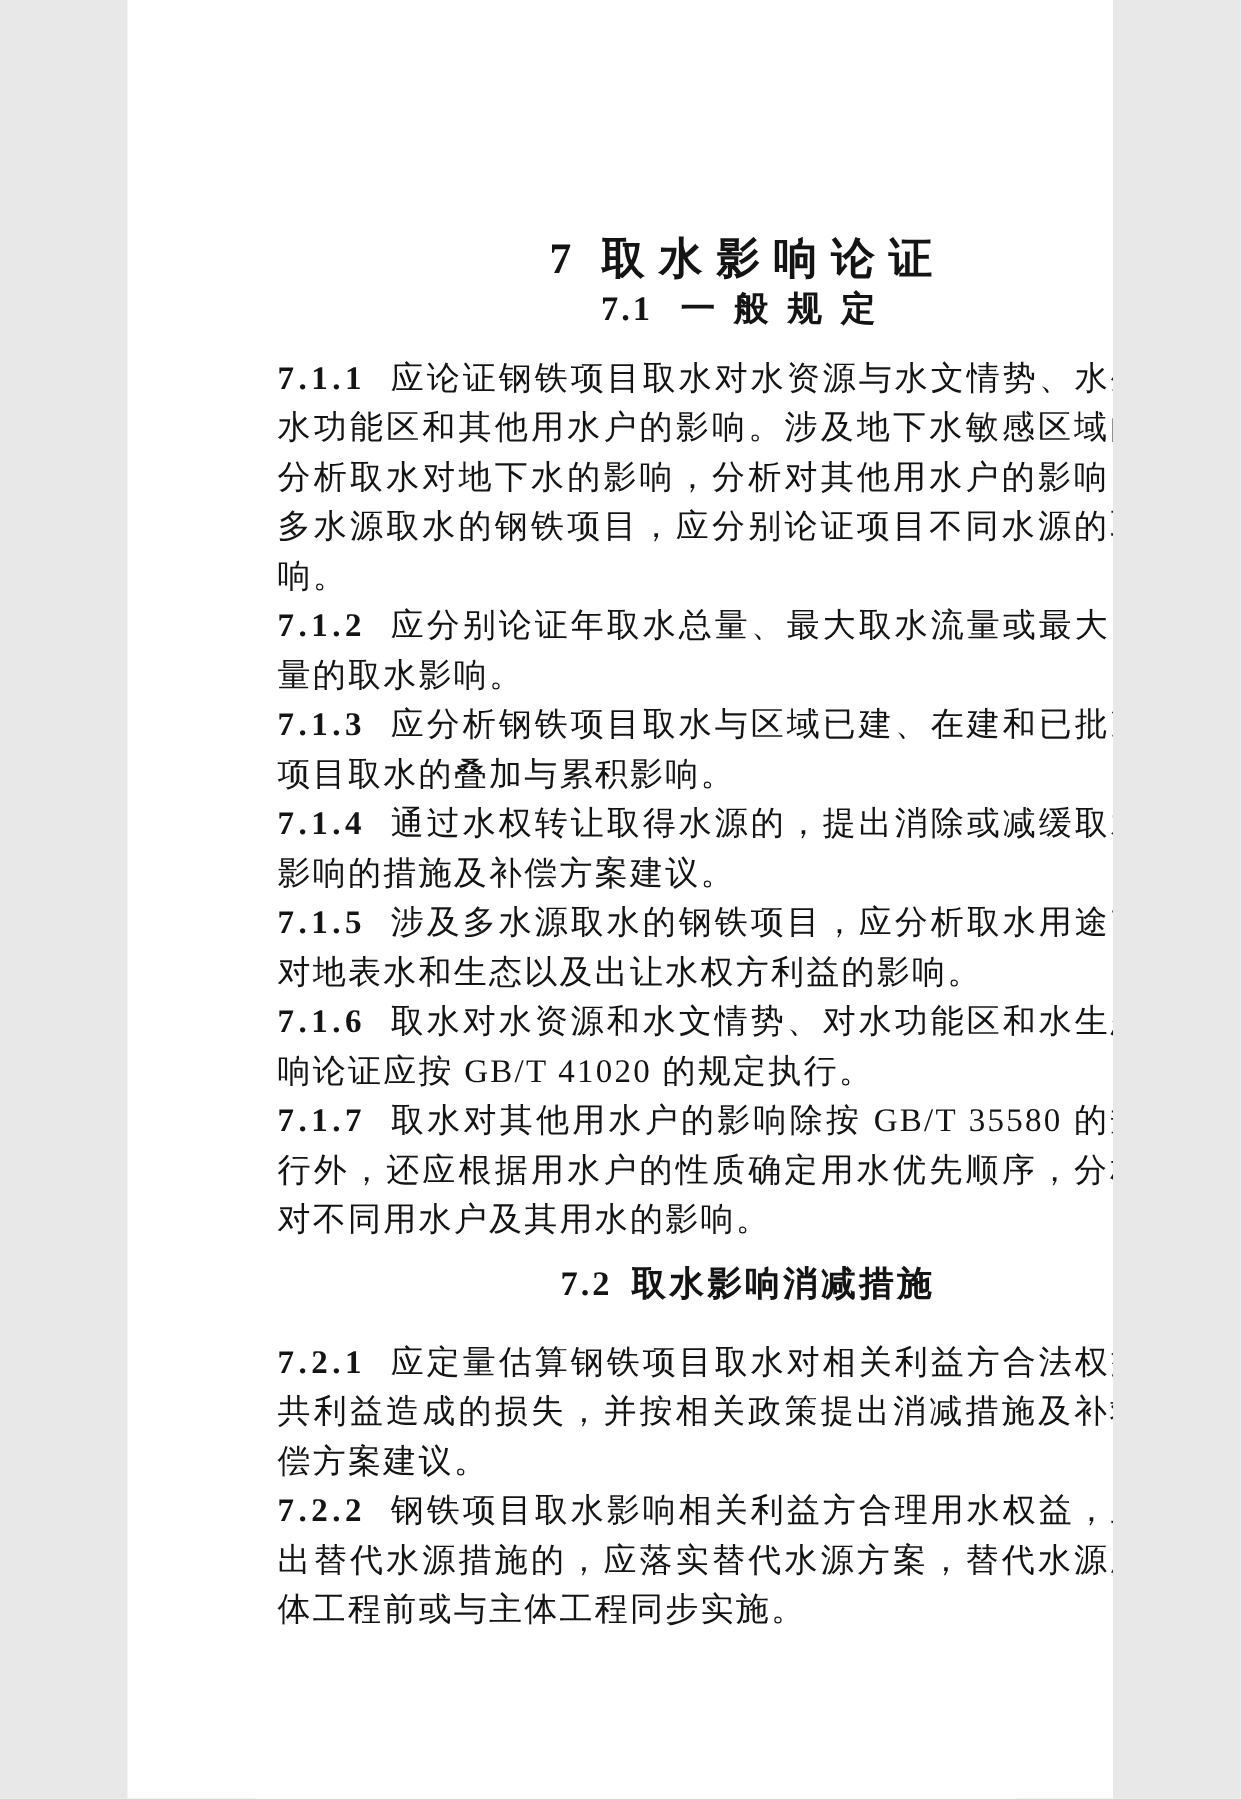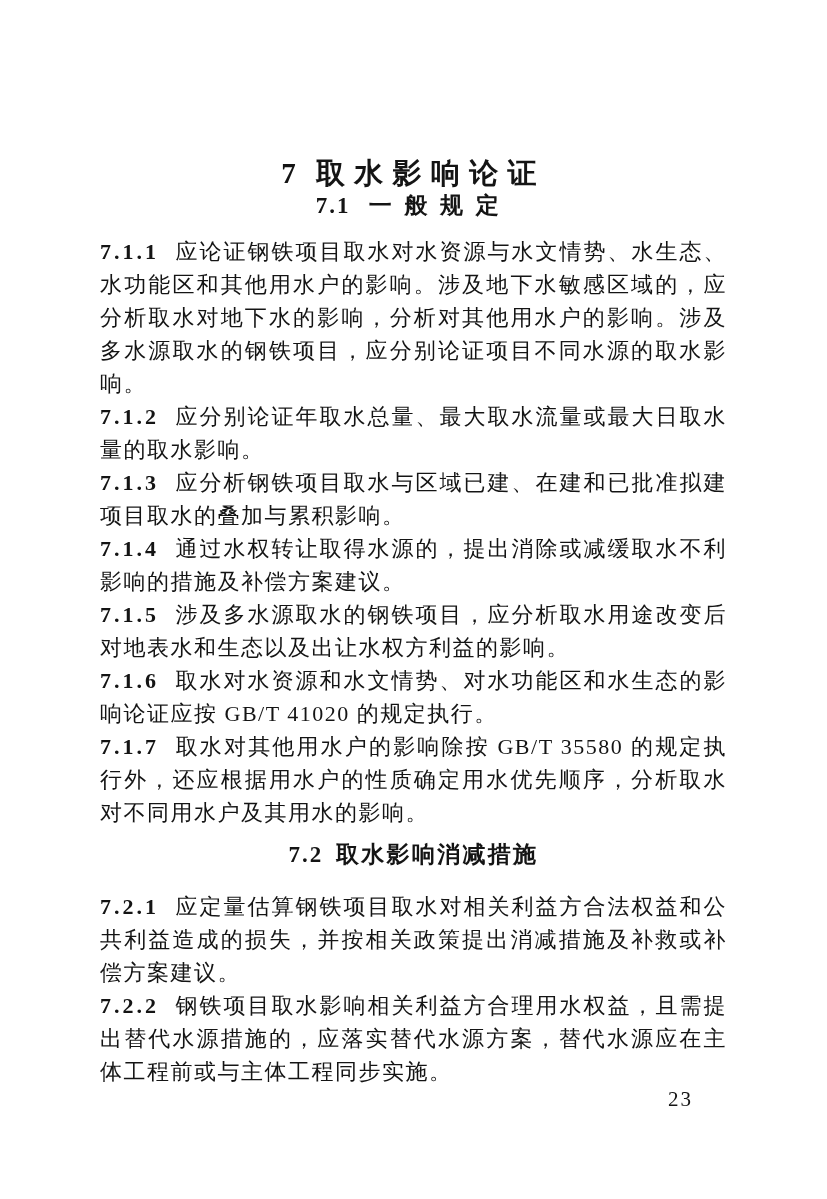--- a/index.html
+++ b/index.html
@@ -2,21 +2,21 @@
 <html><head>
 <meta charset="utf-8">
 <style>
   html, body {
     margin: 0;
     padding: 0;
     background: #e8e8e8;
   }
   .page {
     position: relative;
-    width: 827px;
+    width: 657px;
     height: 1199px;
     margin: 0 auto;
     background: #ffffff;
     color: #141414;
     font-family: "Liberation Serif", "DejaVu Serif", serif;
     overflow: hidden;
   }
   .content {
     position: absolute;
     left: 100px;
@@ -63,21 +63,20 @@
     letter-spacing: 0.55em;
   }
   .heading-72 {
     margin-top: 11px;
   }
   .heading-72 .num {
     margin-right: 0.55em;
   }
   .heading-72 .txt {
     letter-spacing: 0.1em;
-    font-family: Liberation Serif, serif;
   }
   .clauses-71 {
     margin-top: 14px;
   }
   .clauses-72 {
     margin-top: 20px;
   }
   .clause {
     margin: 0;
     font-size: 22px;

